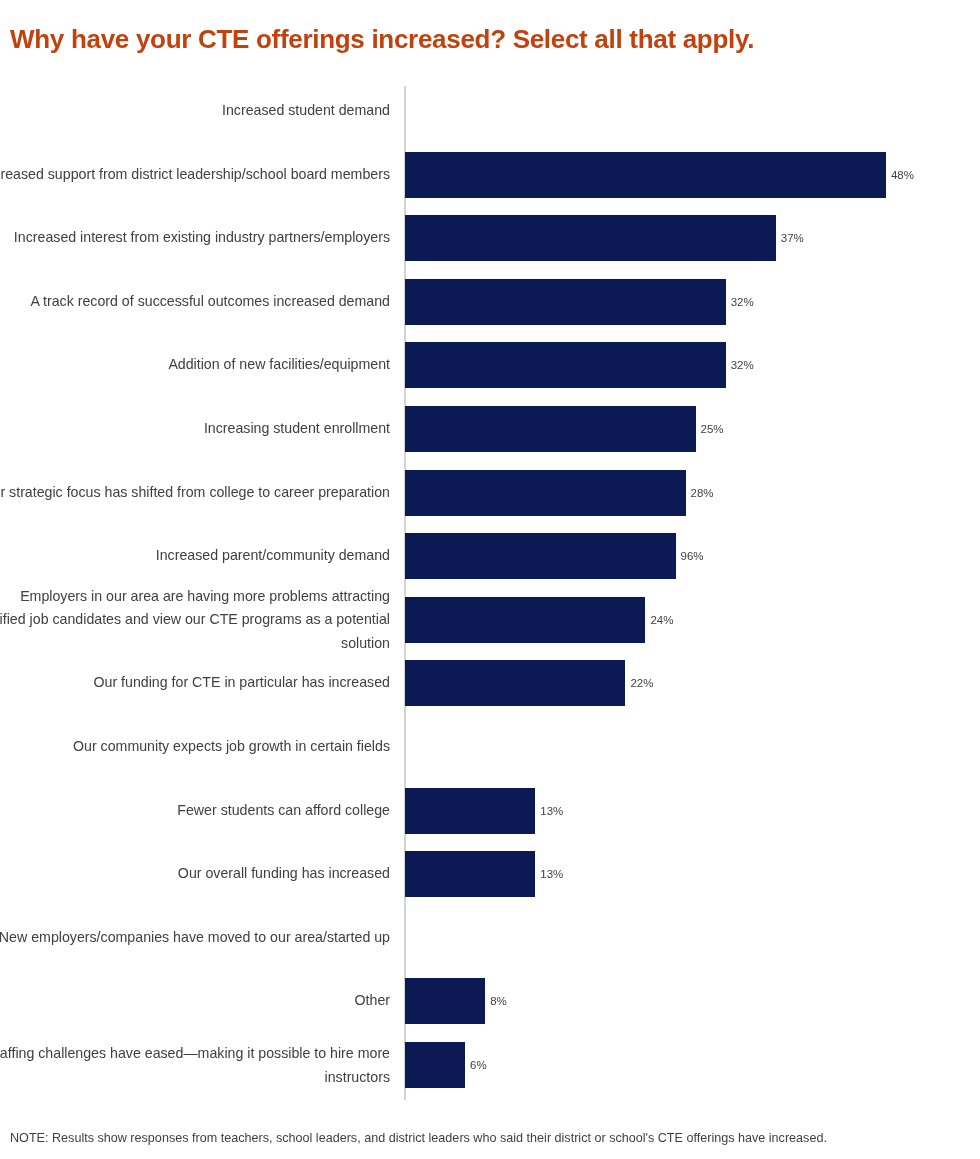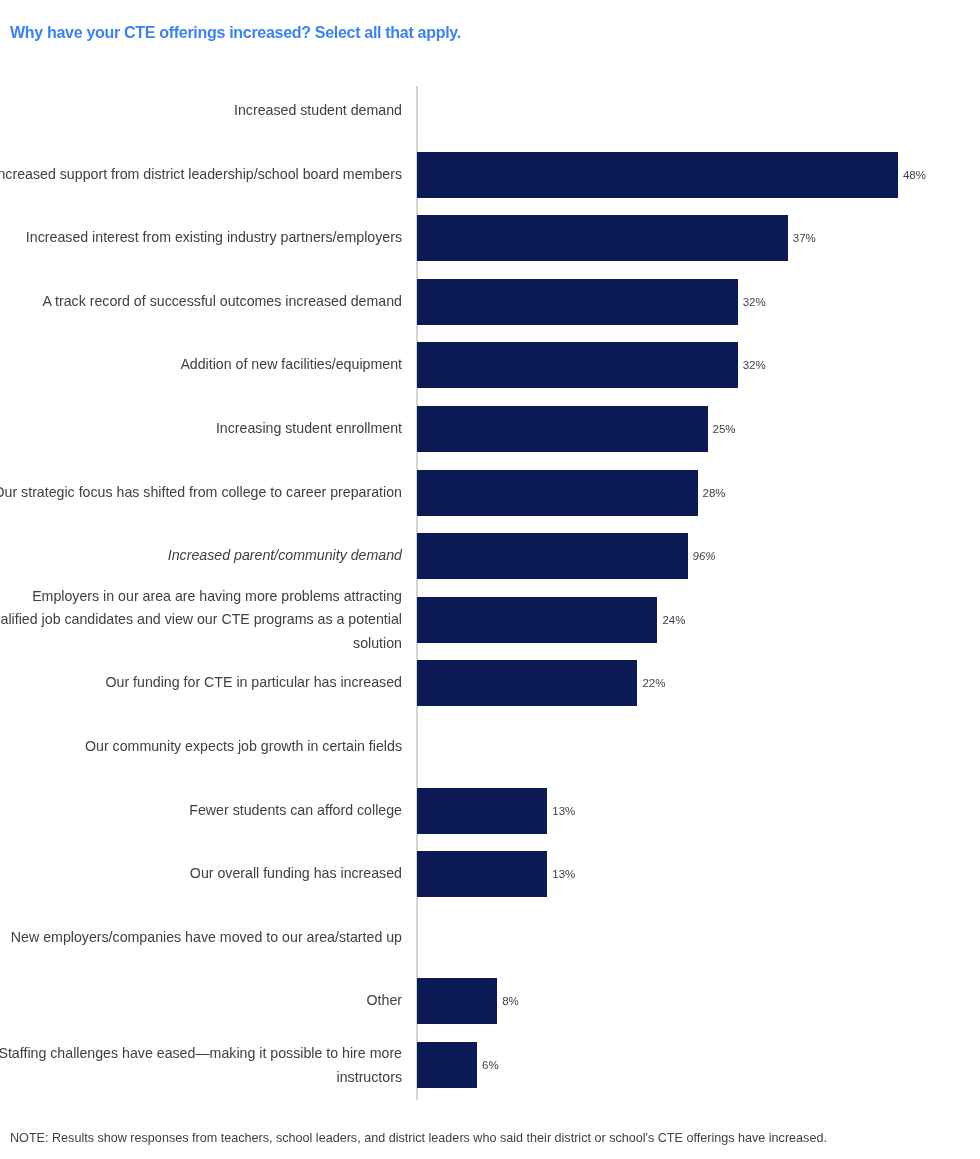--- a/index.html
+++ b/index.html
@@ -18,30 +18,30 @@
   }
   #chart-root {
     position: relative;
     width: 980px;
     height: 1159px;
   }
   .chart-title {
     position: absolute;
     left: 10px;
     top: 24px;
-    font-size: 16px;
+    font-size: 26px;
     font-weight: bold;
-    color: #3b82f6;
+    color: #c2410c;
     letter-spacing: -0.3px;
     white-space: nowrap;
     font-family: "Liberation Sans", "DejaVu Sans", sans-serif;
   }
   .plot-area {
     position: absolute;
-    left: 12px;
+    left: 0px;
     top: 80px;
     width: 887px;
     height: 1022px;
   }
   .axis-line {
     position: absolute;
     left: 404px;
     top: 6px;
     width: 1.5px;
     height: 1014px;
@@ -144,21 +144,21 @@
             <div class="bar-value" style="left: 290.58px;">25%</div>
           </div>
         </div>
         <div class="bar-row" style="top: 389.6px;">
           <div class="bar-label">Our strategic focus has shifted from college to career preparation</div>
           <div class="bar-track">
             <div class="bar-fill" style="width: 280.56px; background: rgb(11, 26, 85);"></div>
             <div class="bar-value" style="left: 280.56px; text-align: center;">28%</div>
           </div>
         </div>
-        <div class="bar-row" style="top: 453.2px; font-style: italic;">
+        <div class="bar-row" style="top: 453.2px;">
           <div class="bar-label">Increased parent/community demand</div>
           <div class="bar-track">
             <div class="bar-fill" style="width: 270.54px; background: rgb(11, 26, 85);"></div>
             <div class="bar-value" style="left: 270.54px;">96%</div>
           </div>
         </div>
         <div class="bar-row" style="top: 516.8px;">
           <div class="bar-label">Employers in our area are having more problems attracting qualified job candidates and view our CTE programs as a potential solution</div>
           <div class="bar-track">
             <div class="bar-fill" style="width: 240.48px; background: rgb(11, 26, 85);"></div>

